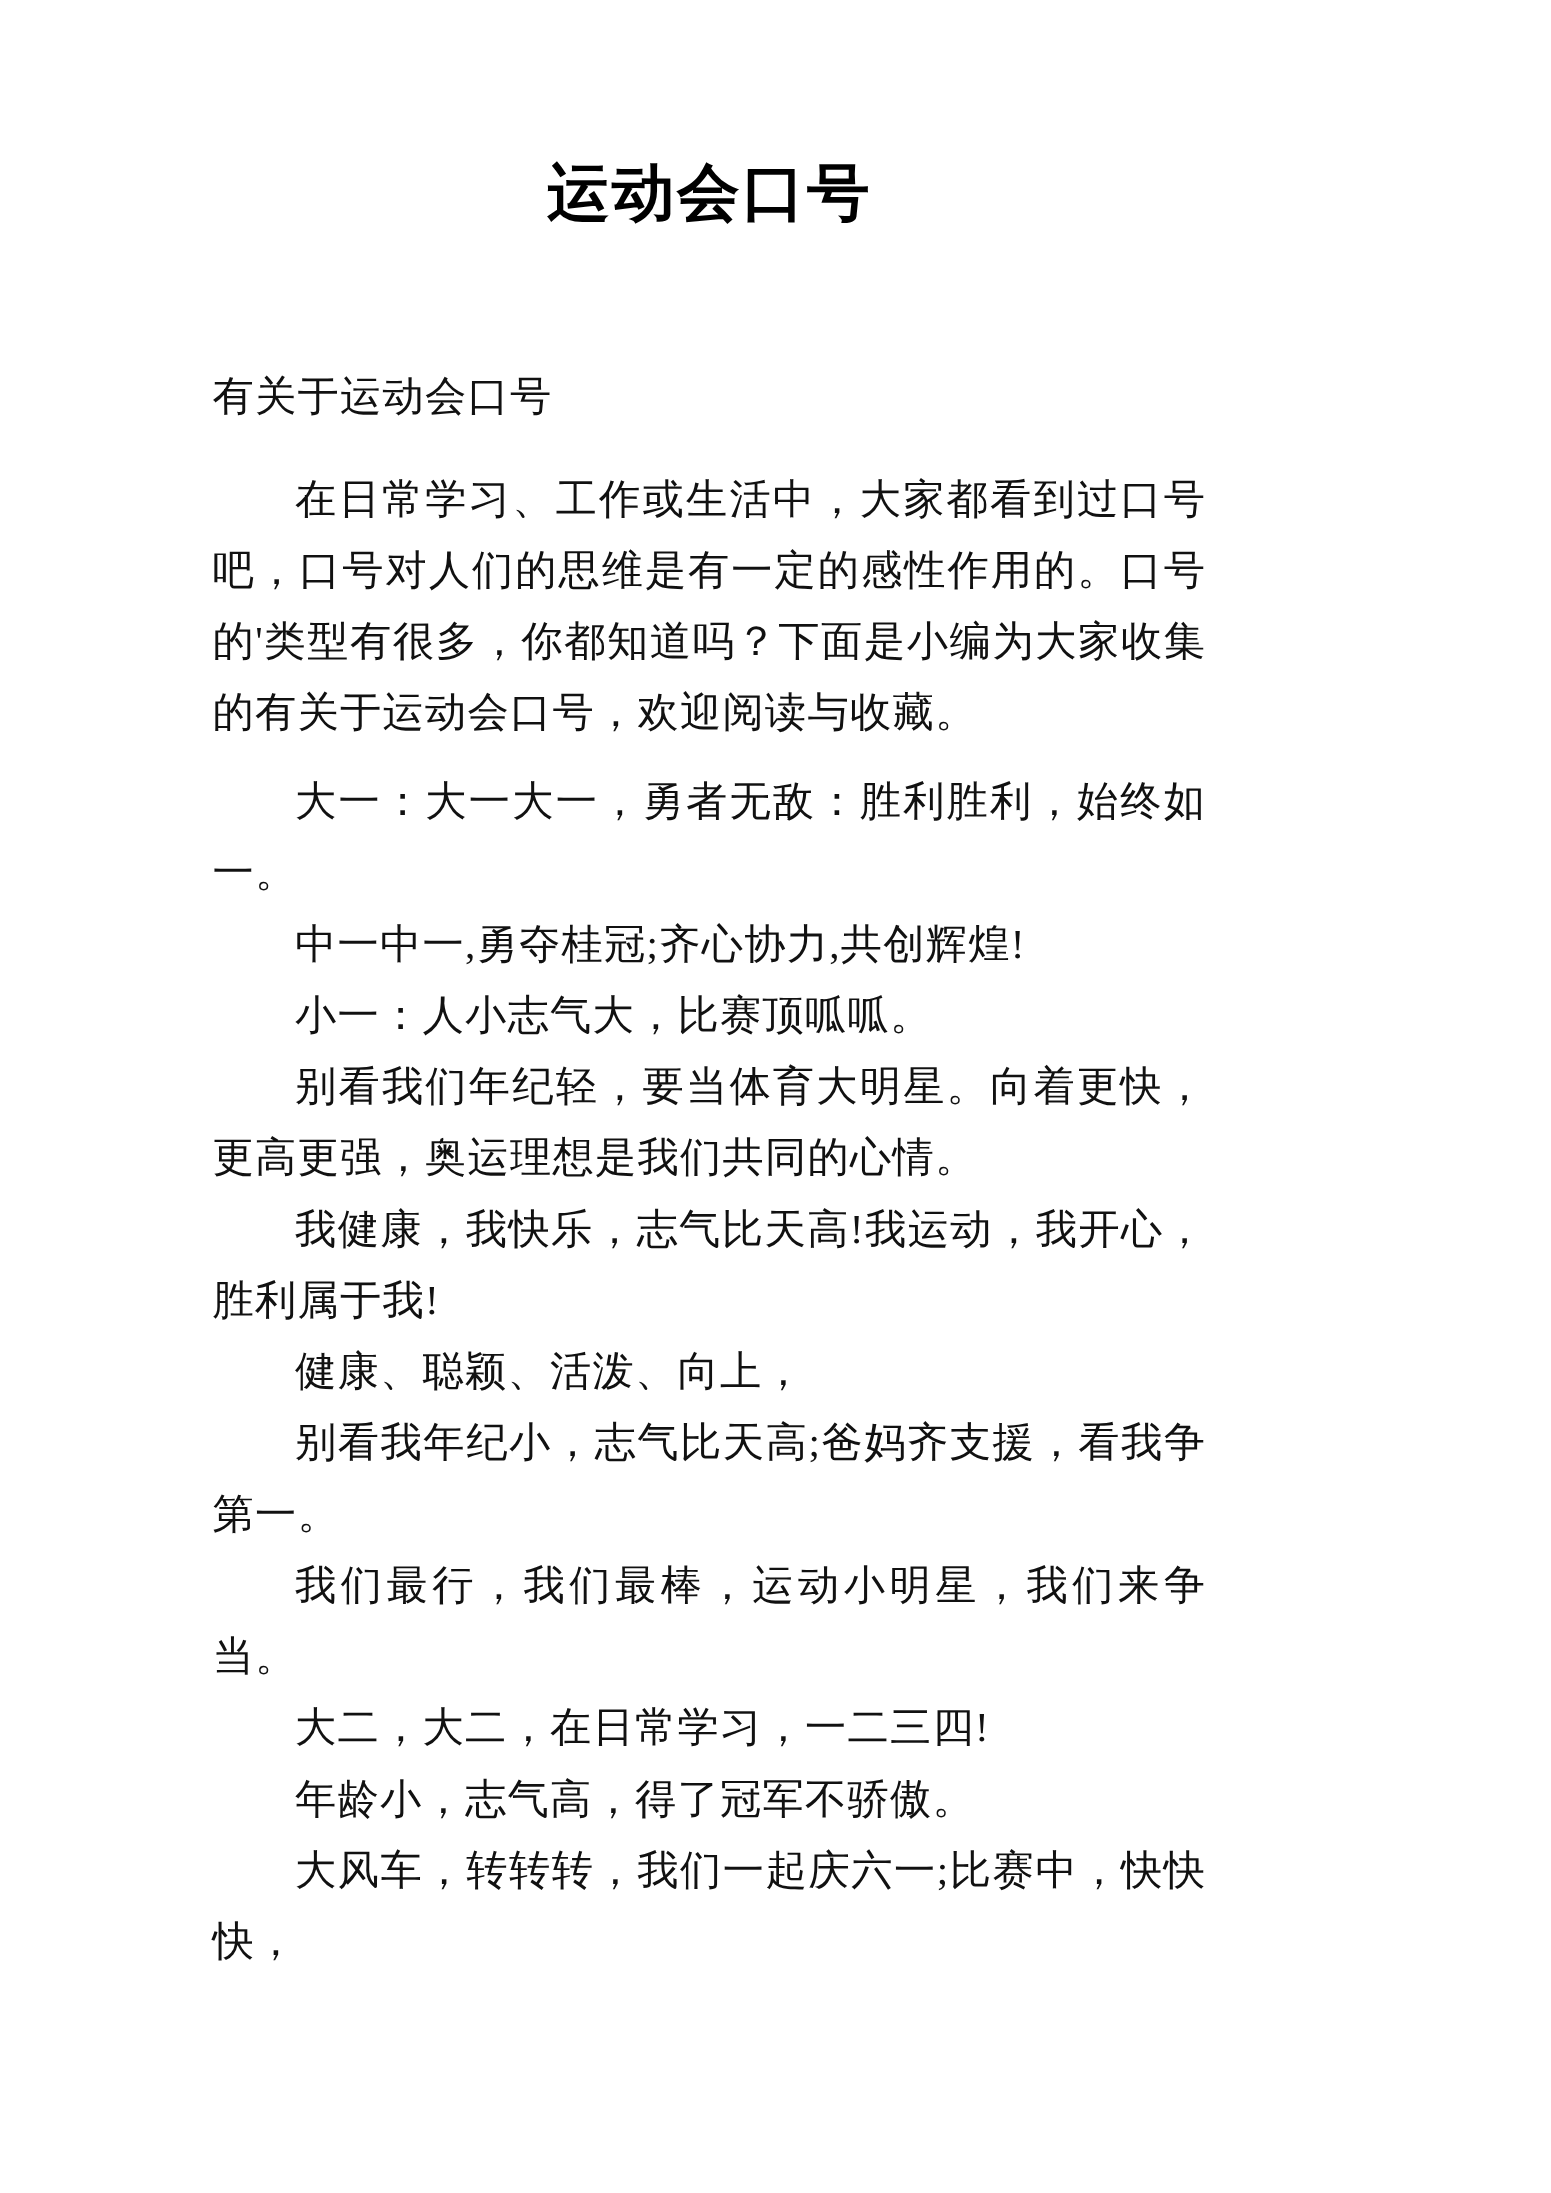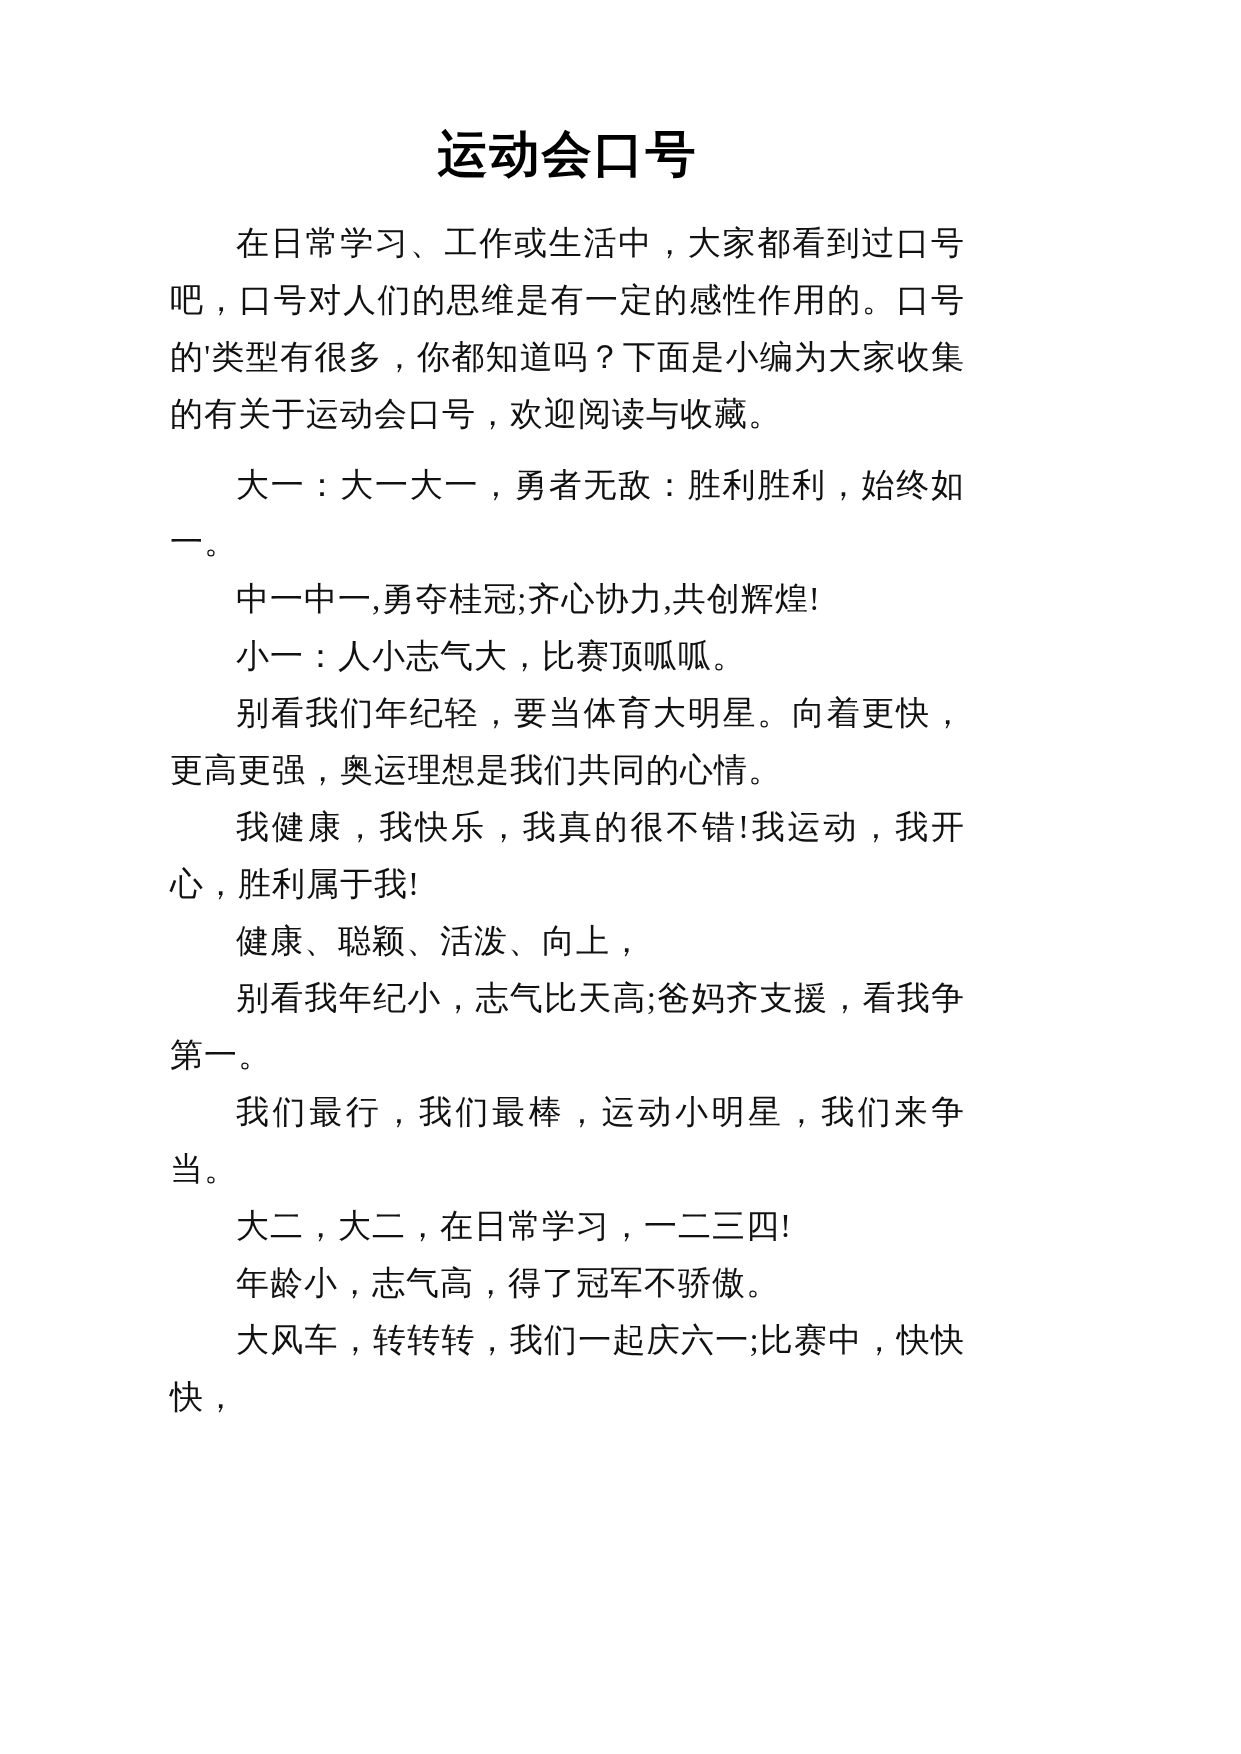--- a/index.html
+++ b/index.html
@@ -59,30 +59,31 @@
 </head>
 <body>
 
 <div class="page">
   <div class="doc">
 
     <h1 class="doc-title">运动会口号</h1>
 
     <div class="body-text">
 
+      <p class="intro-label">有关于运动会口号</p>
 
       <p class="intro-paragraph">在日常学习、工作或生活中，大家都看到过口号吧，口号对人们的思维是有一定的感性作用的。口号的'类型有很多，你都知道吗？下面是小编为大家收集的有关于运动会口号，欢迎阅读与收藏。</p>
 
 
       <div class="slogans">
         <p class="slogan-line">大一：大一大一，勇者无敌：胜利胜利，始终如一。</p>
         <p class="slogan-line">中一中一,勇夺桂冠;齐心协力,共创辉煌!</p>
         <p class="slogan-line">小一：人小志气大，比赛顶呱呱。</p>
         <p class="slogan-line">别看我们年纪轻，要当体育大明星。向着更快，更高更强，奥运理想是我们共同的心情。</p>
-        <p class="slogan-line">我健康，我快乐，我真的很不错!我运动，我开心，胜利属于我!</p>
+        <p class="slogan-line">我健康，我快乐，志气比天高!我运动，我开心，胜利属于我!</p>
         <p class="slogan-line">健康、聪颖、活泼、向上，</p>
         <p class="slogan-line">别看我年纪小，志气比天高;爸妈齐支援，看我争第一。</p>
         <p class="slogan-line">我们最行，我们最棒，运动小明星，我们来争当。</p>
         <p class="slogan-line">大二，大二，在日常学习，一二三四!</p>
         <p class="slogan-line">年龄小，志气高，得了冠军不骄傲。</p>
         <p class="slogan-line">大风车，转转转，我们一起庆六一;比赛中，快快快，</p>
       </div>
 
     </div>
   </div>

